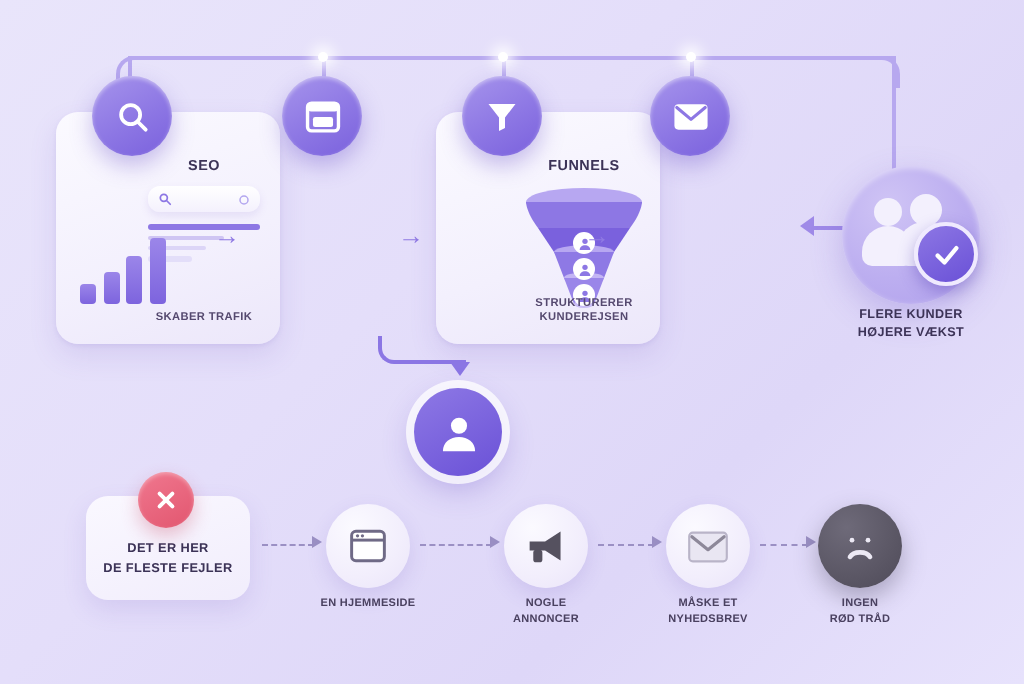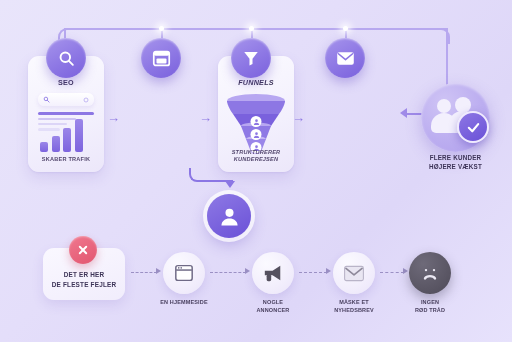--- a/index.html
+++ b/index.html
@@ -27,22 +27,22 @@
   .spark.s1{left:159px;} .spark.s2{left:249px;} .spark.s3{left:343px;}
   .rail-end{position:absolute;left:405px;top:113px;width:43px;height:0;border-top:2px solid #9f8ae8;}
   .rail-arrow{position:absolute;left:400px;top:108px;width:0;height:0;
       border-top:5px solid transparent;border-bottom:5px solid transparent;border-left:7px solid #9f8ae8;
       transform:scaleX(-1);}
 
   
   .card{position:absolute;top:56px;width:76px;height:116px;border-radius:11px;
         background:linear-gradient(160deg,#fbfaff 0%,#f3f0fd 60%,#ece7fa 100%);
         box-shadow:0 6px 14px rgba(110,85,190,.14), 0 1px 2px rgba(110,85,190,.10);
-        display:flex;flex-direction:column;align-items:center;}
-  .card.c1{left:28px;} .card.c2{left:128px;} .card.c3{left:218px;font-style:italic;} .card.c4{left:312px;}
+        display:flex;flex-direction:column;align-items:center;padding-left:36px;}
+  .card.c1{left:28px;} .card.c2{left:128px;} .card.c3{left:218px;} .card.c4{left:312px;}
   .card-title{margin-top:23px;font-size:7.2px;font-weight:700;color:#3c3357;letter-spacing:.25px;
               text-align:center;line-height:1;white-space:nowrap;}
   .card-sub{position:absolute;bottom:8px;font-size:5.6px;font-weight:700;color:#55496f;
             letter-spacing:.2px;text-align:center;line-height:1.35;width:100%;}
 
   
   .cicon{position:absolute;top:38px;width:40px;height:40px;border-radius:50%;
          background:linear-gradient(150deg,#a694ec 0%,#8d77e4 55%,#7a61dd 100%);
          box-shadow:0 5px 11px rgba(99,72,196,.34), inset 0 1px 2px rgba(255,255,255,.45);
          display:flex;align-items:center;justify-content:center;}

